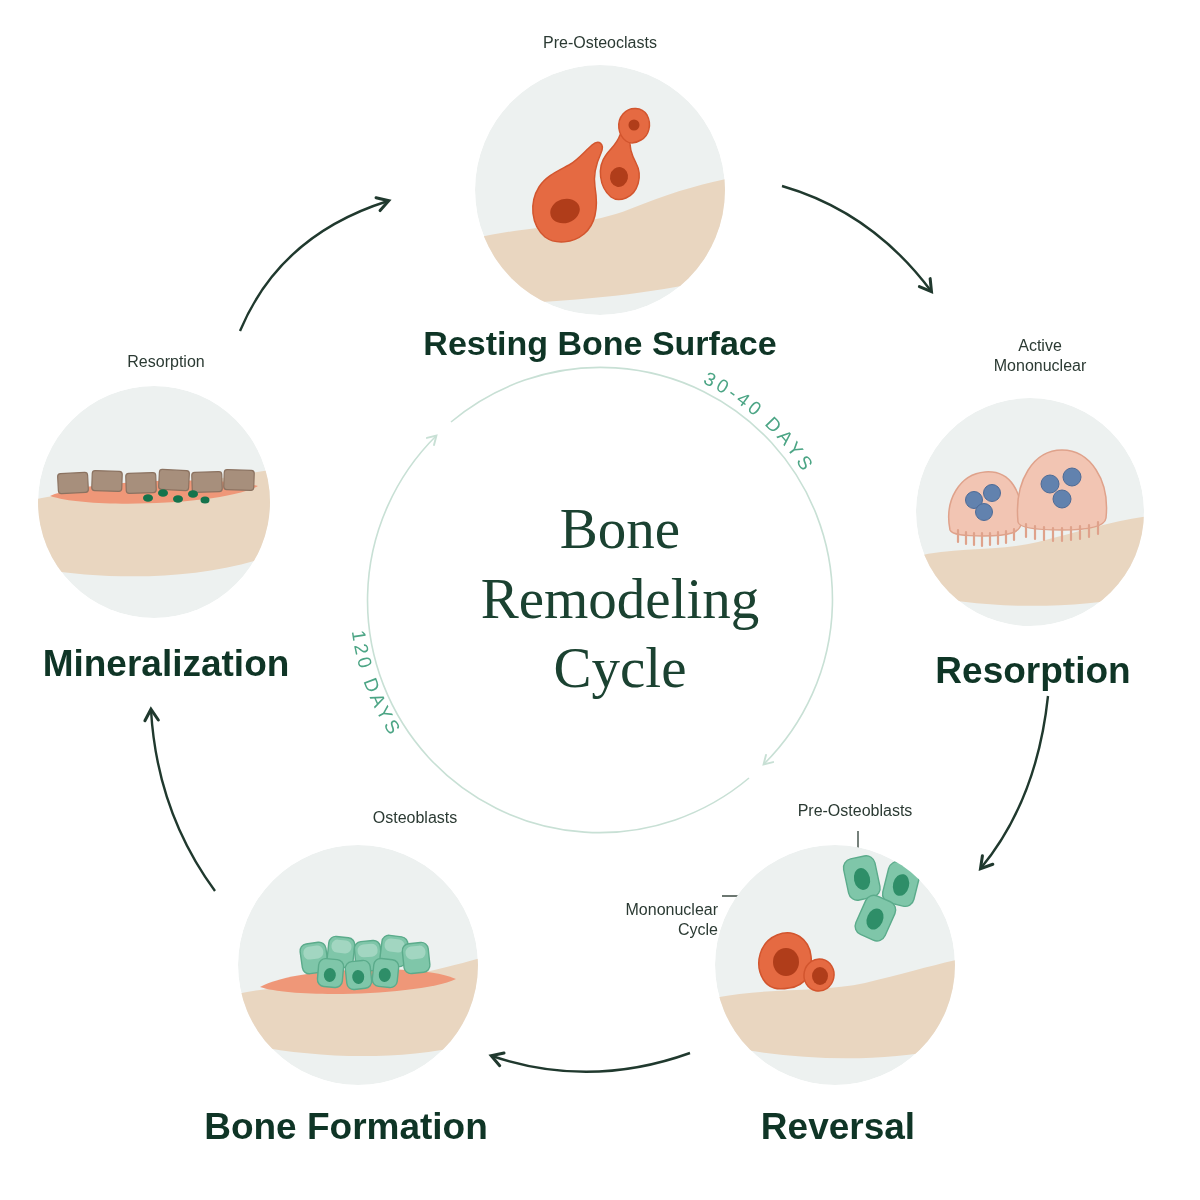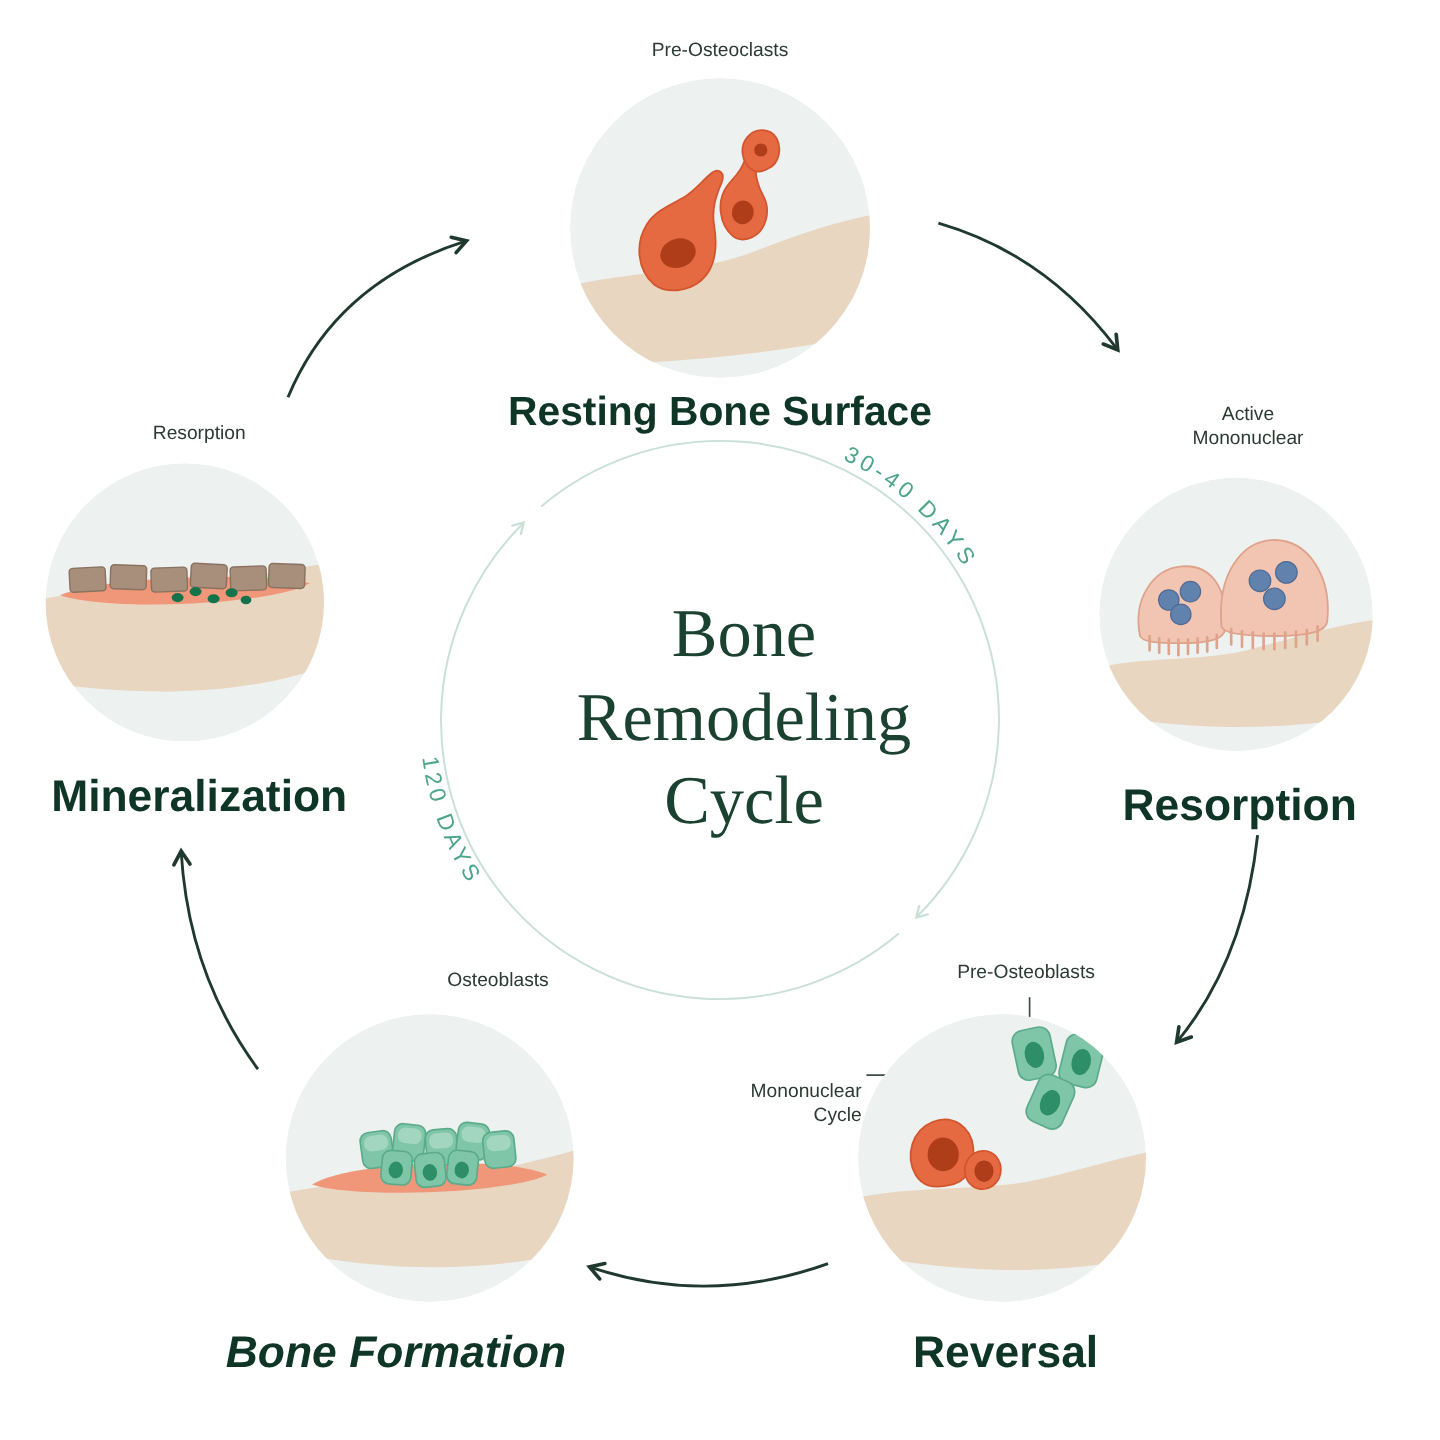--- a/index.html
+++ b/index.html
@@ -289,21 +289,21 @@
   <div class="annotation" style="left:1040px; top:336px;">
     <span class="line">Active</span>
     <span class="line">Mononuclear</span>
   </div>
   <div class="stage-name" style="left:1033px; top:650px;">Resorption</div>
 
   <div class="annotation" style="left:166px; top:352px;">Resorption</div>
   <div class="stage-name" style="left:166px; top:643px;">Mineralization</div>
 
   <div class="annotation" style="left:379px; top:808px;margin-left:36px;">Osteoblasts</div>
-  <div class="stage-name" style="left:330px; top:1106px;font-style:italic;">Bone Formation</div>
+  <div class="stage-name" style="left:346px; top:1106px;">Bone Formation</div>
 
   <div class="annotation" style="left:855px; top:801px;">Pre-Osteoblasts</div>
   <div class="annotation annotation-right" style="left:518px; top:900px; width:200px;">
     <span class="line">Mononuclear</span>
     <span class="line">Cycle</span>
   </div>
   <div class="stage-name" style="left:838px; top:1106px;">Reversal</div>
 
 </div>
 

